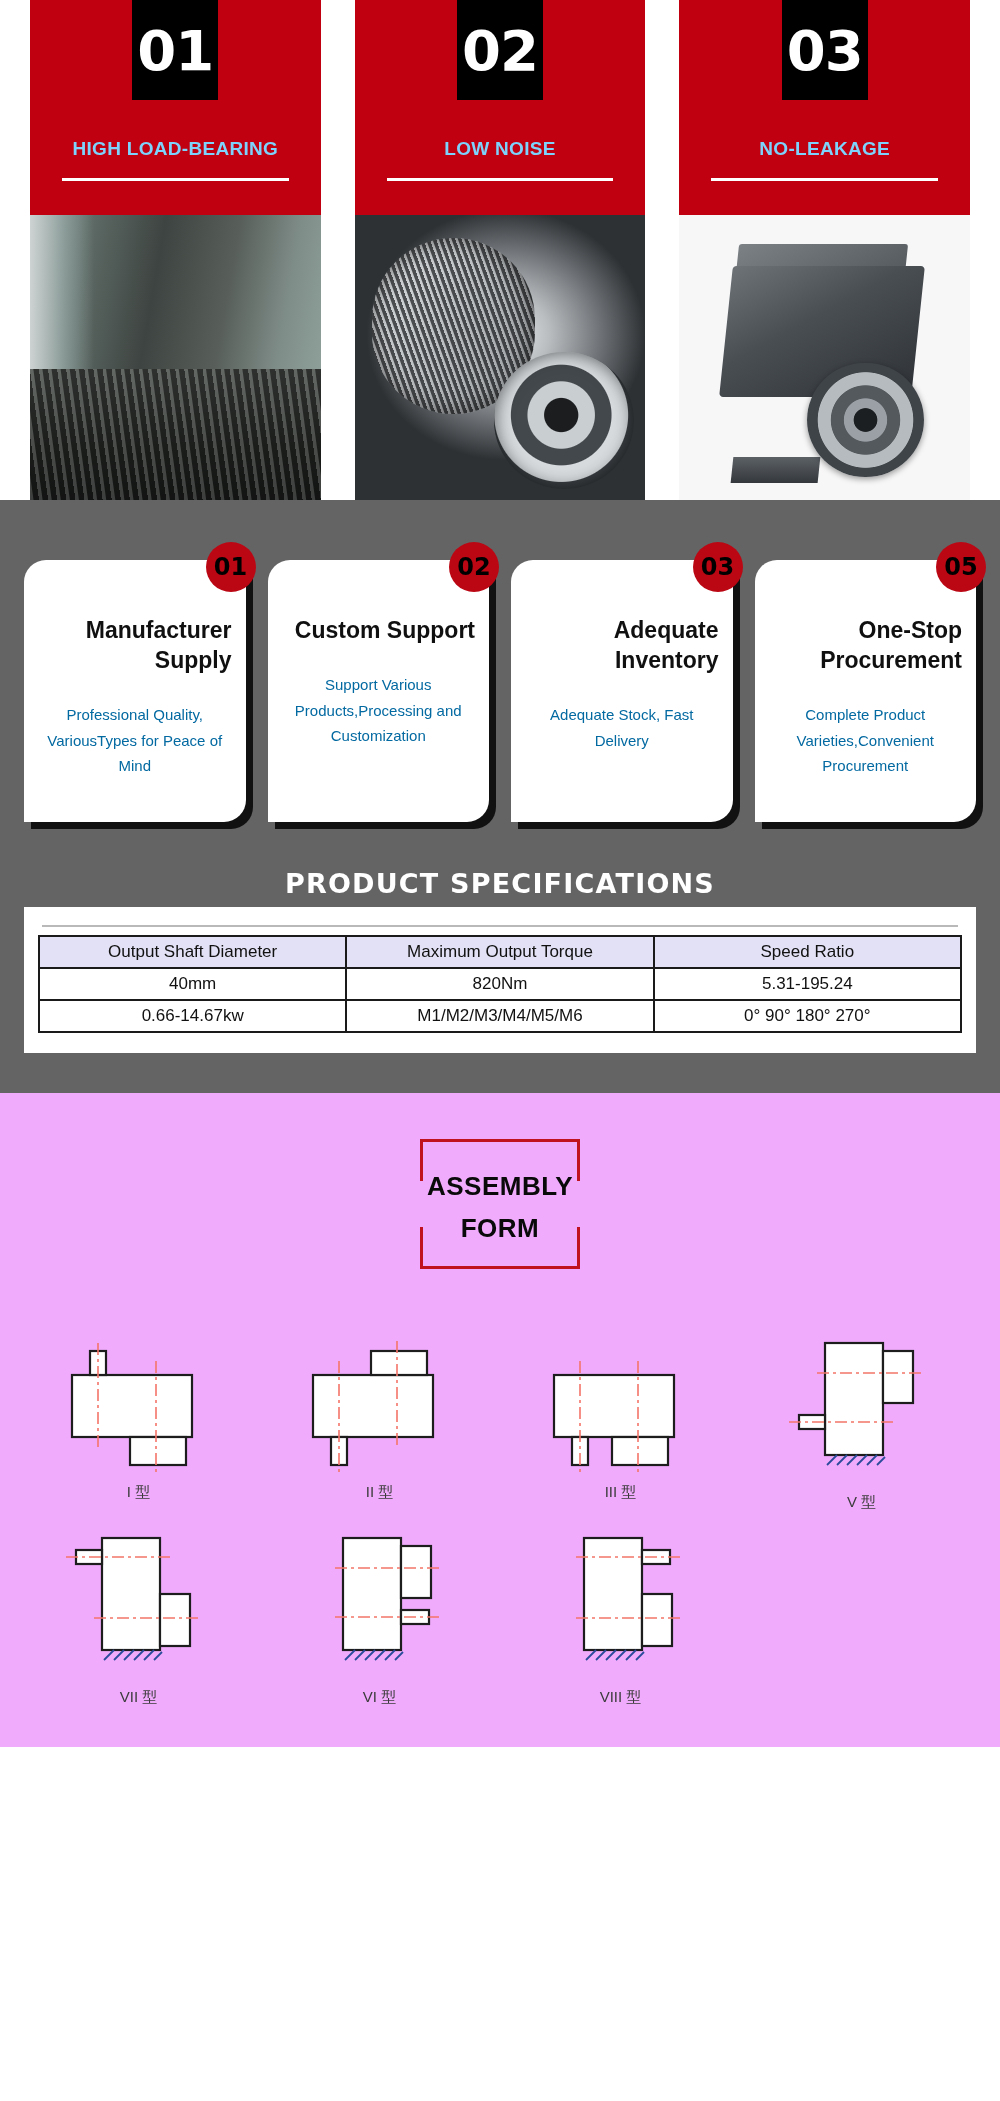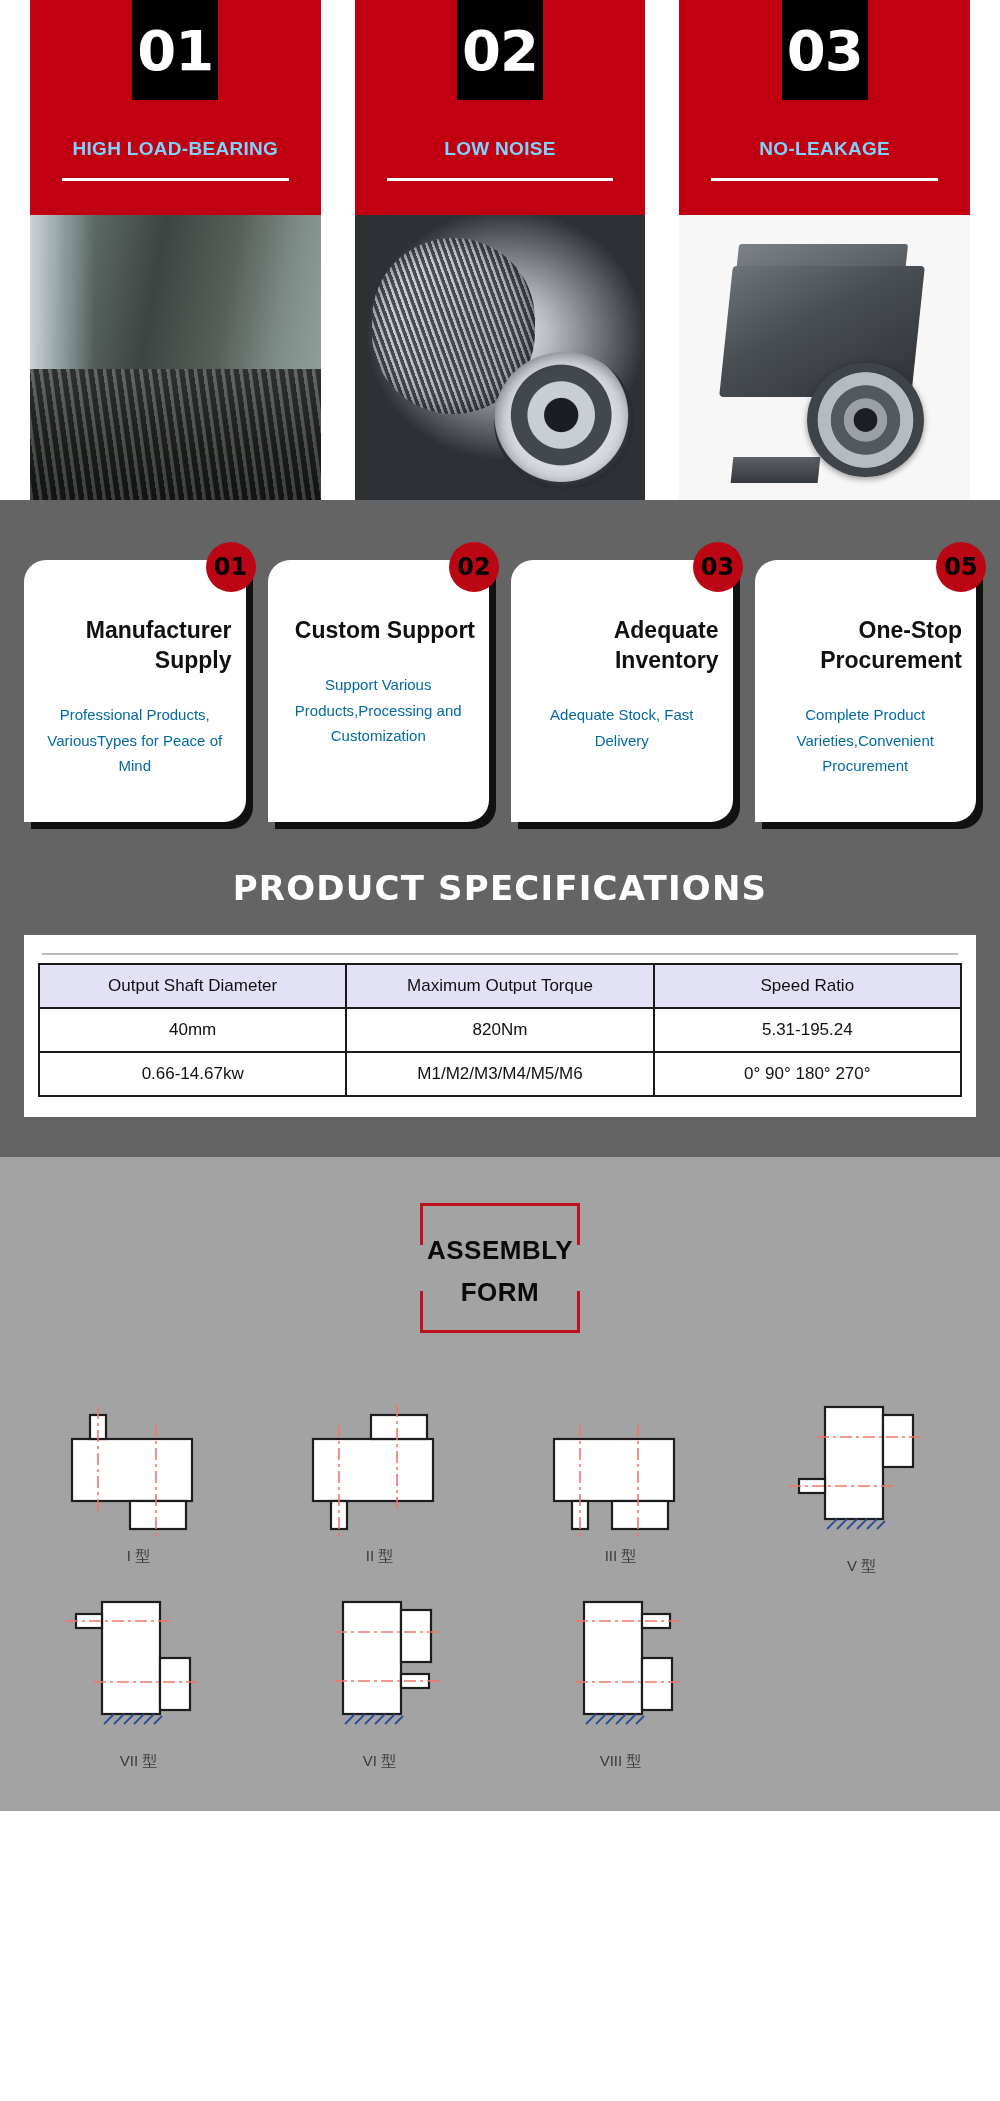--- a/index.html
+++ b/index.html
@@ -196,56 +196,56 @@
     font-size: 15px;
     color: #0369a1;
     text-align: center;
     line-height: 1.72;
   }
 
   
   .spec-title {
     text-align: center;
     color: #ffffff;
-    font-size: 34px;
+    font-size: 27px;
     font-weight: bold;
     letter-spacing: 1.2px;
-    margin: 46px 0 27px 0;
+    margin: 46px 0 8px 0;
     font-family: "DejaVu Sans", sans-serif;
   }
   .spec-table-wrap {
     background: #ffffff;
     padding: 18px 14px 20px 14px;
   }
   .spec-divider {
     height: 2px;
     background: #b9b9b9;
     margin: 0 4px 8px 4px;
   }
   table.spec {
     width: 100%;
     border-collapse: collapse;
     table-layout: fixed;
   }
   table.spec td {
     border: 2px solid #1a1a1a;
-    height: 44px;
+    height: 32px;
     text-align: center;
     font-size: 17px;
     color: #111111;
     padding: 4px 6px;
   }
   td.spec-head {
     background: #e2e1f5;
     font-size: 16px;
   }
 
   
   .assembly-section {
-    background: #a3a3a3;
+    background: #f0abfc;
     padding: 46px 0 40px 0;
   }
   .assembly-heading {
     position: relative;
     width: 160px;
     margin: 0 auto;
     padding: 26px 0;
     text-align: center;
   }
   .assembly-heading .bracket {
@@ -334,21 +334,21 @@
 
 </section>
 
 <section class="grey-band">
 
   <div class="cards-row">
 
     <div class="adv-card">
       <div class="adv-badge">01</div>
       <div class="adv-title">Manufacturer Supply</div>
-      <div class="adv-desc">Professional Products, VariousTypes for Peace of Mind</div>
+      <div class="adv-desc">Professional Quality, VariousTypes for Peace of Mind</div>
     </div>
 
     <div class="adv-card">
       <div class="adv-badge">02</div>
       <div class="adv-title">Custom Support</div>
       <div class="adv-desc">Support Various Products,Processing and Customization</div>
     </div>
 
     <div class="adv-card">
       <div class="adv-badge">03</div>

